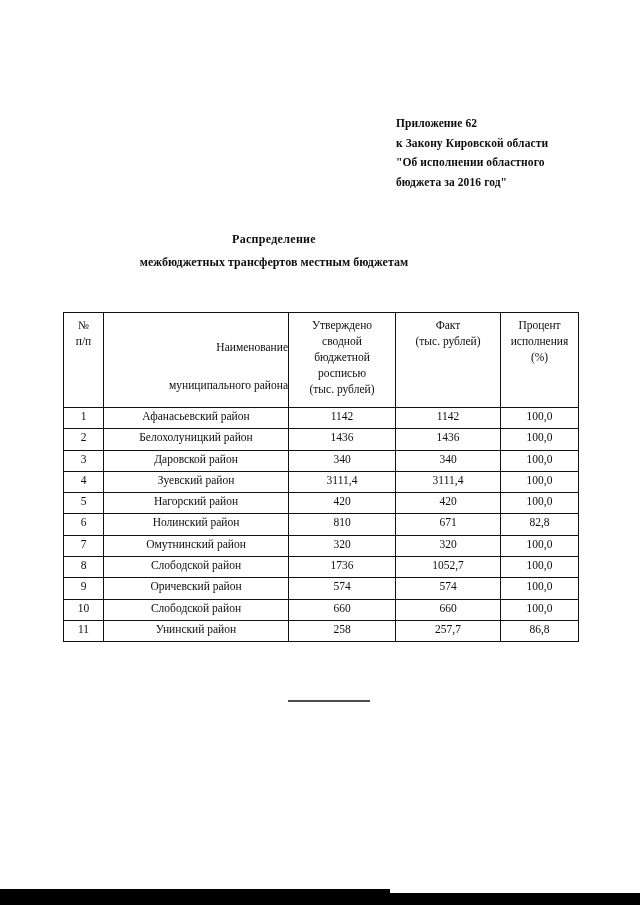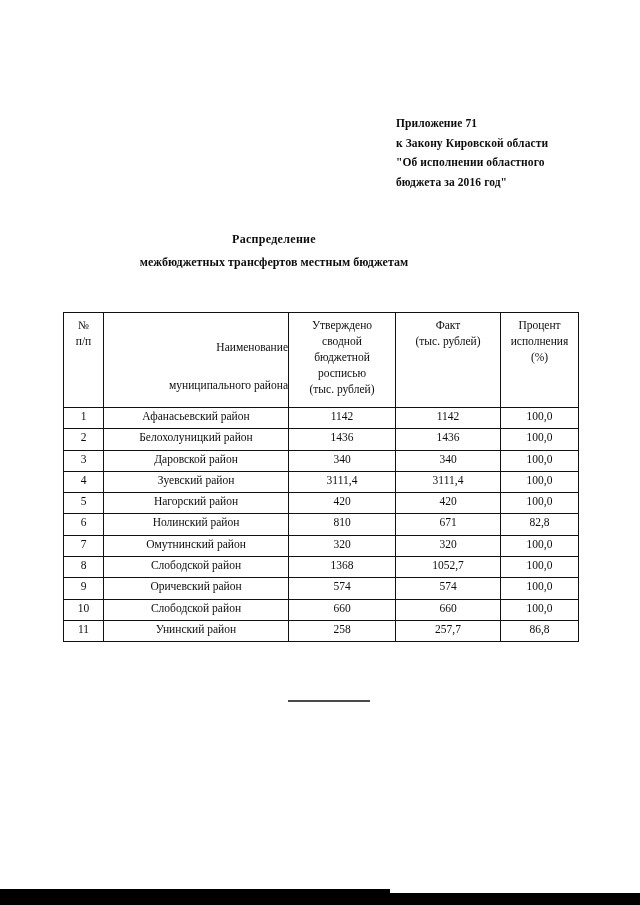--- a/index.html
+++ b/index.html
@@ -121,21 +121,21 @@
     height: 12px;
     background: #000000;
   }
 </style>
 </head>
 <body>
 
 <div class="page">
 
   <div class="appendix">
-    <div>Приложение 71</div>
+    <div>Приложение 62</div>
     <div>к Закону Кировской области</div>
     <div>"Об исполнении областного</div>
     <div>бюджета за 2016 год"</div>
   </div>
 
   <div class="title-block">
     <div class="title-line-1">Распределение</div>
     <div>межбюджетных трансфертов местным бюджетам</div>
   </div>
 
@@ -222,21 +222,21 @@
           <tr>
             <td>7</td>
             <td class="c-name">Омутнинский район</td>
             <td>320</td>
             <td>320</td>
             <td>100,0</td>
           </tr>
           <tr>
             <td>8</td>
             <td class="c-name">Слободской район</td>
-            <td>1368</td>
+            <td>1736</td>
             <td>1052,7</td>
             <td>100,0</td>
           </tr>
           <tr>
             <td>9</td>
             <td class="c-name">Оричевский район</td>
             <td>574</td>
             <td>574</td>
             <td>100,0</td>
           </tr>

